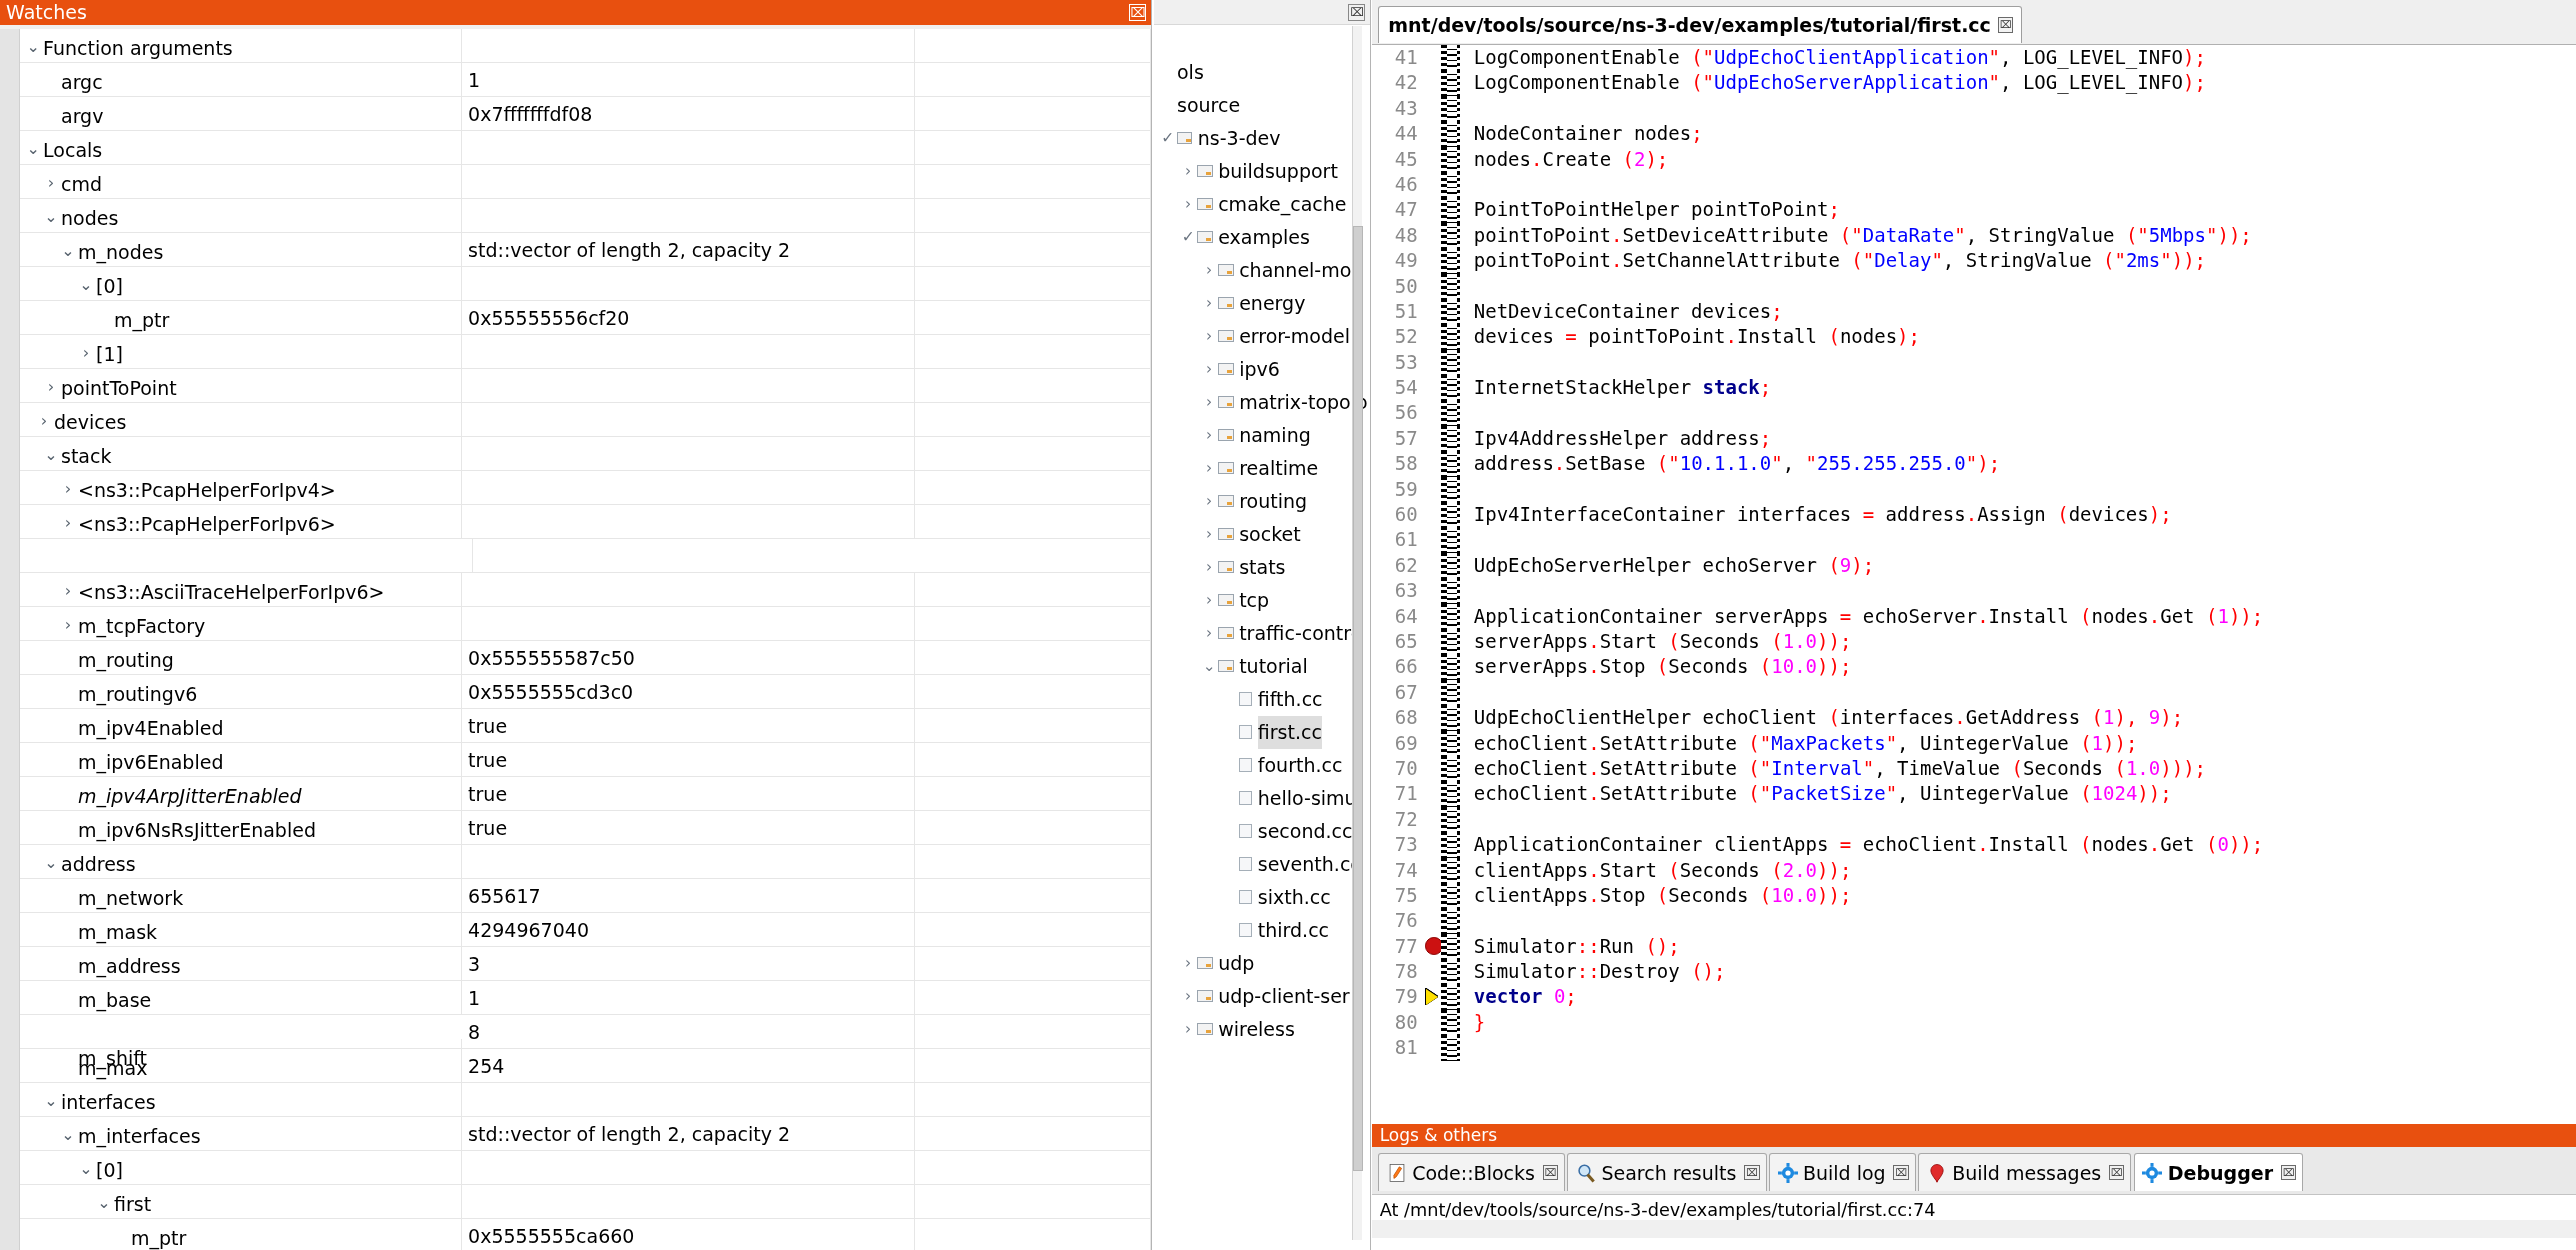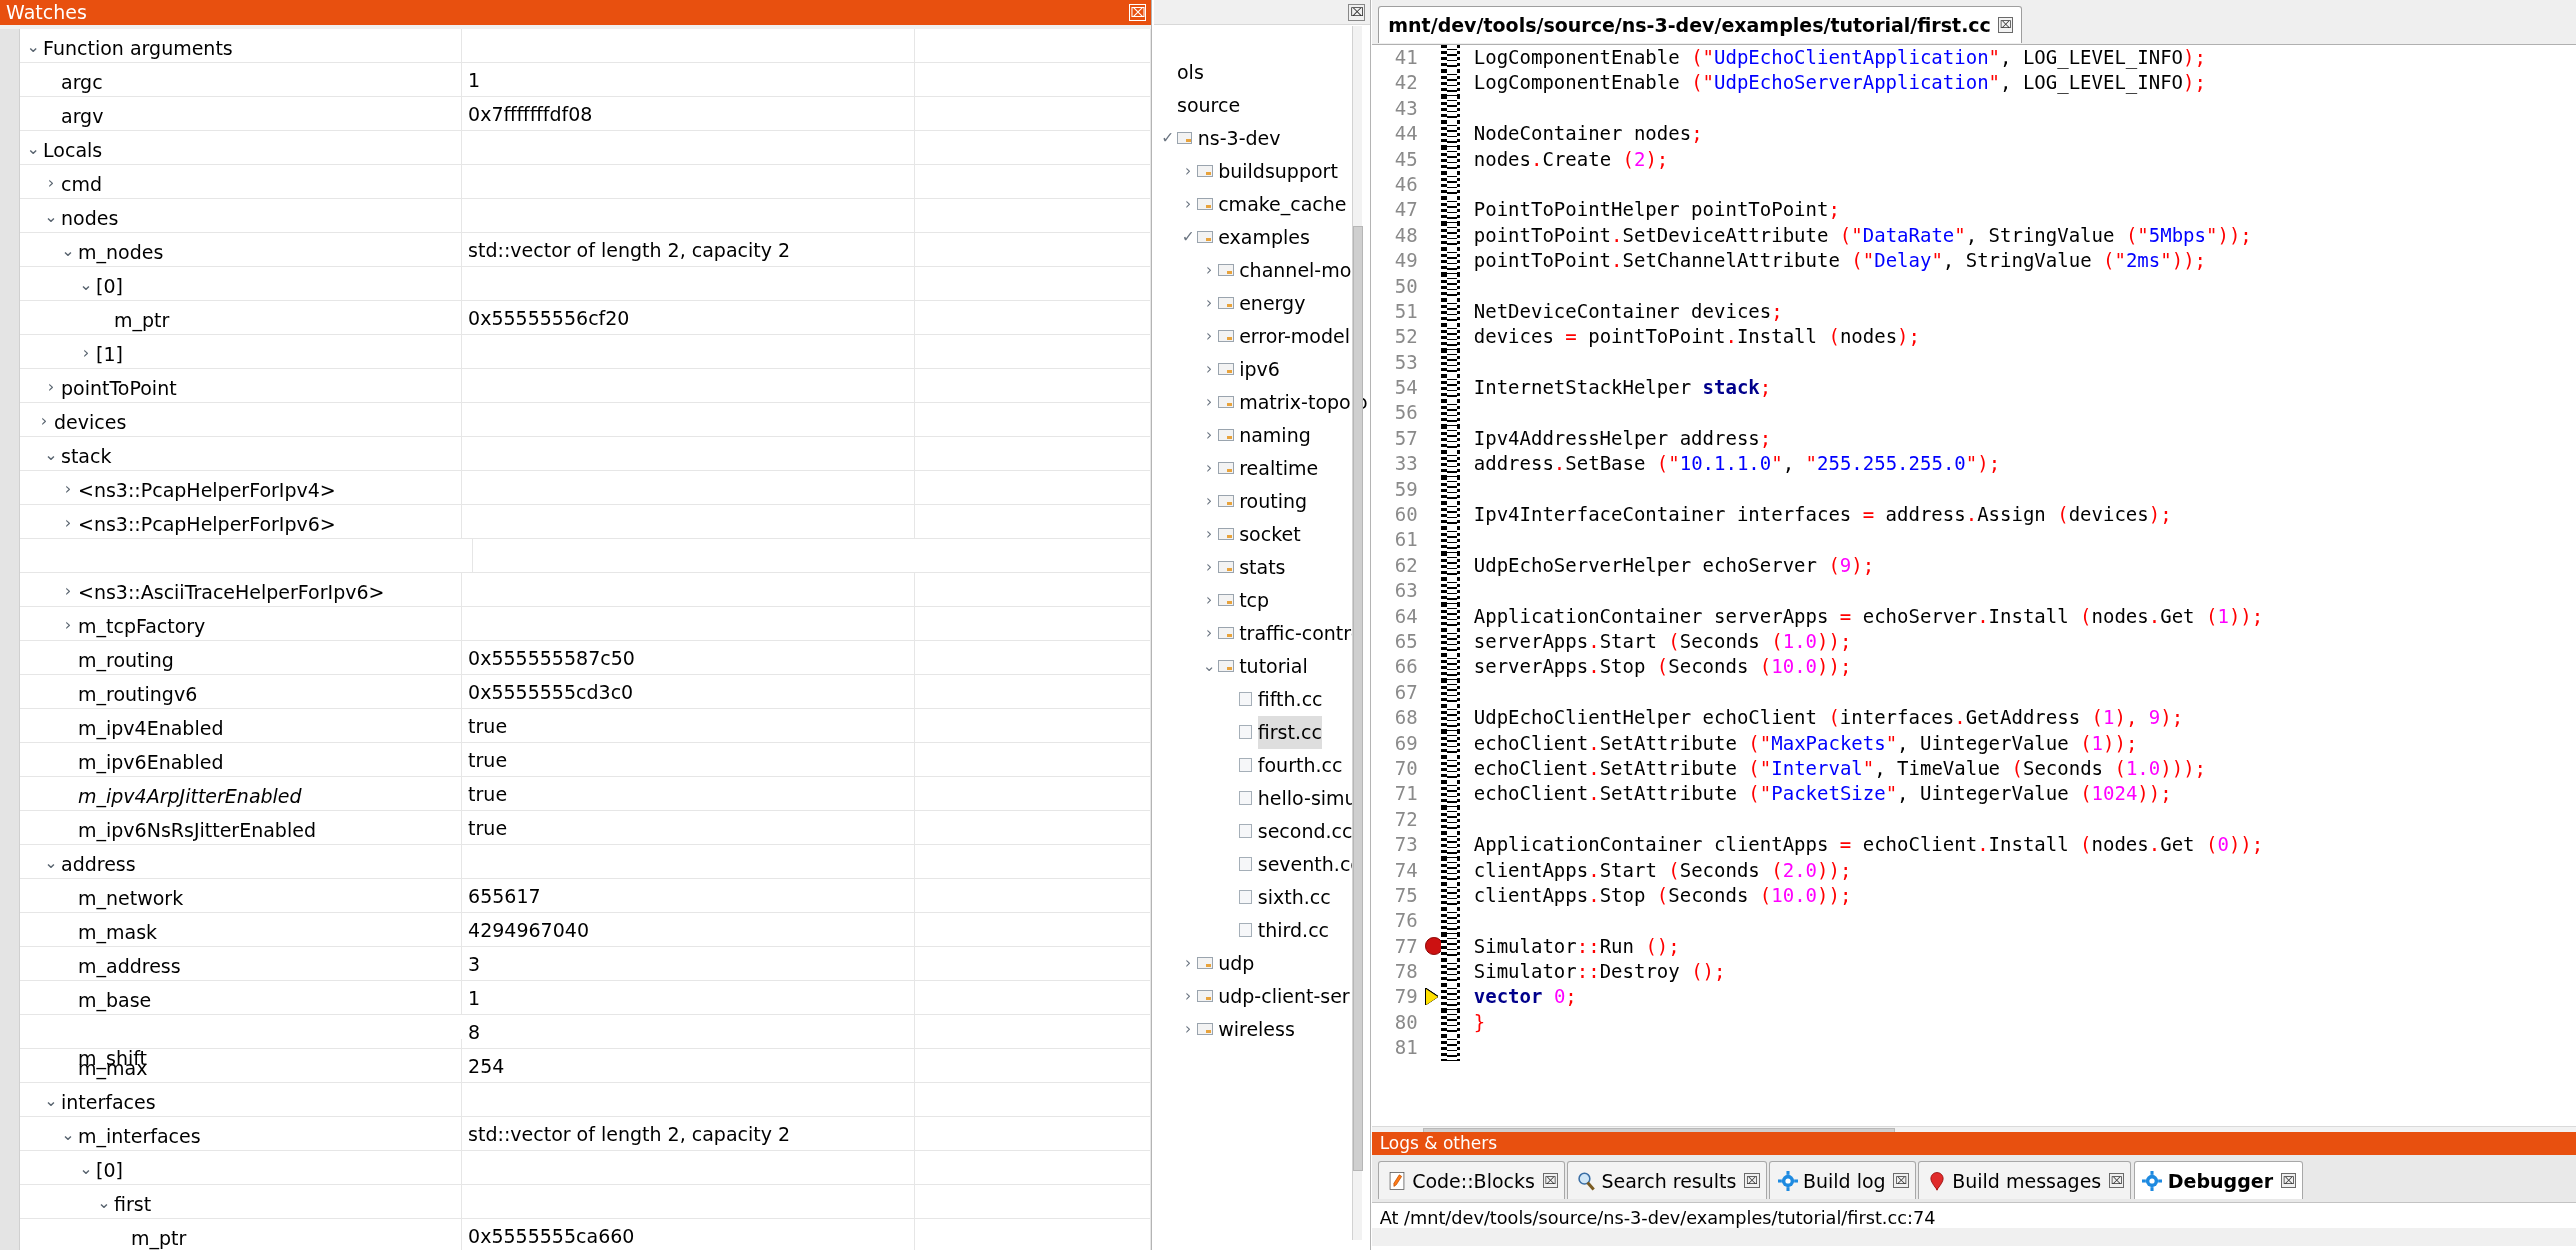--- a/index.html
+++ b/index.html
@@ -310,21 +310,21 @@
   }
   #hscroll .hthumb {
     position: absolute; left: 51px; top: 0.8px;
     width: 472px; height: 8.4px;
     background: #cfcfcf; border: 0.8px solid #b8b8b8;
   }
 
   
   #logs {
     position: absolute;
-    left: 0; bottom: 4px;
+    left: 0; bottom: 12px;
     width: 1204px; height: 114px;
     background: #f0f0f0;
   }
   #logs .logs-title {
     background: #e8500f;
     color: #ffffff;
     font-size: 17px;
     line-height: 23px;
     height: 23px;
     padding-left: 7.7px;
@@ -779,21 +779,21 @@
           <div class="cline"><div class="lnum">47</div><div class="markerbar"></div><div class="foldbar"></div><div class="ctext">PointToPointHelper pointToPoint<span class="p">;</span></div></div>
           <div class="cline"><div class="lnum">48</div><div class="markerbar"></div><div class="foldbar"></div><div class="ctext">pointToPoint<span class="p">.</span>SetDeviceAttribute <span class="p">(</span><span class="q">"</span><span class="s">DataRate</span><span class="q">"</span>, StringValue <span class="p">(</span><span class="q">"</span><span class="s">5Mbps</span><span class="q">"</span><span class="p">));</span></div></div>
           <div class="cline"><div class="lnum">49</div><div class="markerbar"></div><div class="foldbar"></div><div class="ctext">pointToPoint<span class="p">.</span>SetChannelAttribute <span class="p">(</span><span class="q">"</span><span class="s">Delay</span><span class="q">"</span>, StringValue <span class="p">(</span><span class="q">"</span><span class="s">2ms</span><span class="q">"</span><span class="p">));</span></div></div>
           <div class="cline"><div class="lnum">50</div><div class="markerbar"></div><div class="foldbar"></div><div class="ctext">&nbsp;</div></div>
           <div class="cline"><div class="lnum">51</div><div class="markerbar"></div><div class="foldbar"></div><div class="ctext">NetDeviceContainer devices<span class="p">;</span></div></div>
           <div class="cline"><div class="lnum">52</div><div class="markerbar"></div><div class="foldbar"></div><div class="ctext">devices <span class="p">=</span> pointToPoint<span class="p">.</span>Install <span class="p">(</span>nodes<span class="p">);</span></div></div>
           <div class="cline"><div class="lnum">53</div><div class="markerbar"></div><div class="foldbar"></div><div class="ctext">&nbsp;</div></div>
           <div class="cline"><div class="lnum">54</div><div class="markerbar"></div><div class="foldbar"></div><div class="ctext">InternetStackHelper <span class="k">stack</span><span class="p">;</span></div></div>
           <div class="cline"><div class="lnum">56</div><div class="markerbar"></div><div class="foldbar"></div><div class="ctext">&nbsp;</div></div>
           <div class="cline"><div class="lnum">57</div><div class="markerbar"></div><div class="foldbar"></div><div class="ctext">Ipv4AddressHelper address<span class="p">;</span></div></div>
-          <div class="cline"><div class="lnum">33</div><div class="markerbar"></div><div class="foldbar"></div><div class="ctext">address<span class="p">.</span>SetBase <span class="p">(</span><span class="q">"</span><span class="s">10.1.1.0</span><span class="q">"</span>, <span class="q">"</span><span class="s">255.255.255.0</span><span class="q">"</span><span class="p">);</span></div></div>
+          <div class="cline"><div class="lnum">58</div><div class="markerbar"></div><div class="foldbar"></div><div class="ctext">address<span class="p">.</span>SetBase <span class="p">(</span><span class="q">"</span><span class="s">10.1.1.0</span><span class="q">"</span>, <span class="q">"</span><span class="s">255.255.255.0</span><span class="q">"</span><span class="p">);</span></div></div>
           <div class="cline"><div class="lnum">59</div><div class="markerbar"></div><div class="foldbar"></div><div class="ctext">&nbsp;</div></div>
           <div class="cline"><div class="lnum">60</div><div class="markerbar"></div><div class="foldbar"></div><div class="ctext">Ipv4InterfaceContainer interfaces <span class="p">=</span> address<span class="p">.</span>Assign <span class="p">(</span>devices<span class="p">);</span></div></div>
           <div class="cline"><div class="lnum">61</div><div class="markerbar"></div><div class="foldbar"></div><div class="ctext">&nbsp;</div></div>
           <div class="cline"><div class="lnum">62</div><div class="markerbar"></div><div class="foldbar"></div><div class="ctext">UdpEchoServerHelper echoServer <span class="p">(</span><span class="n">9</span><span class="p">);</span></div></div>
           <div class="cline"><div class="lnum">63</div><div class="markerbar"></div><div class="foldbar"></div><div class="ctext">&nbsp;</div></div>
           <div class="cline"><div class="lnum">64</div><div class="markerbar"></div><div class="foldbar"></div><div class="ctext">ApplicationContainer serverApps <span class="p">=</span> echoServer<span class="p">.</span>Install <span class="p">(</span>nodes<span class="p">.</span>Get <span class="p">(</span><span class="n">1</span><span class="p">));</span></div></div>
           <div class="cline"><div class="lnum">65</div><div class="markerbar"></div><div class="foldbar"></div><div class="ctext">serverApps<span class="p">.</span>Start <span class="p">(</span>Seconds <span class="p">(</span><span class="n">1.0</span><span class="p">));</span></div></div>
           <div class="cline"><div class="lnum">66</div><div class="markerbar"></div><div class="foldbar"></div><div class="ctext">serverApps<span class="p">.</span>Stop <span class="p">(</span>Seconds <span class="p">(</span><span class="n">10.0</span><span class="p">));</span></div></div>
           <div class="cline"><div class="lnum">67</div><div class="markerbar"></div><div class="foldbar"></div><div class="ctext">&nbsp;</div></div>
           <div class="cline"><div class="lnum">68</div><div class="markerbar"></div><div class="foldbar"></div><div class="ctext">UdpEchoClientHelper echoClient <span class="p">(</span>interfaces<span class="p">.</span>GetAddress <span class="p">(</span><span class="n">1</span><span class="p">),</span> <span class="n">9</span><span class="p">);</span></div></div>

